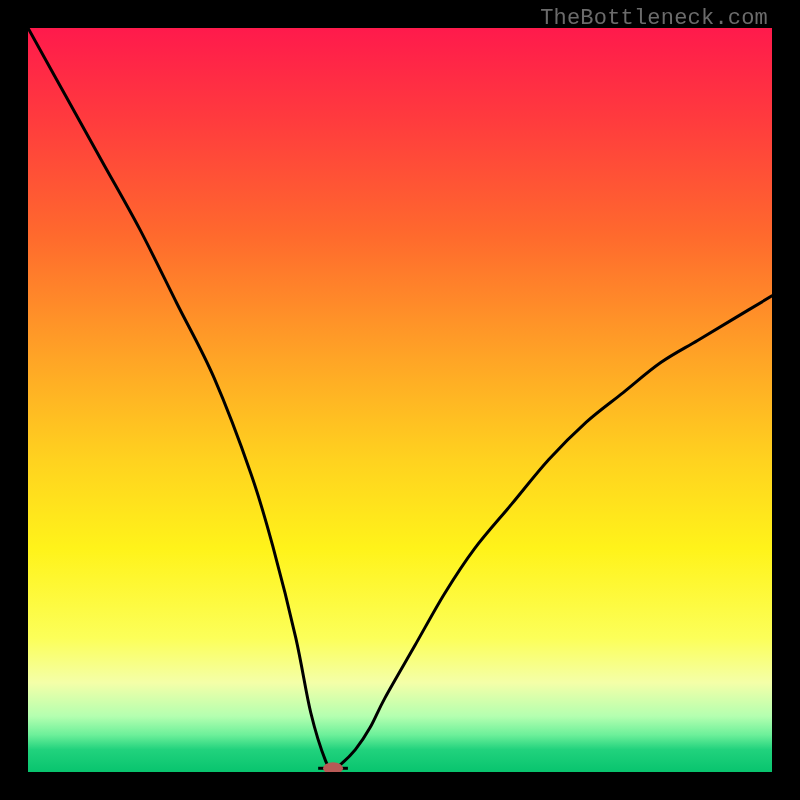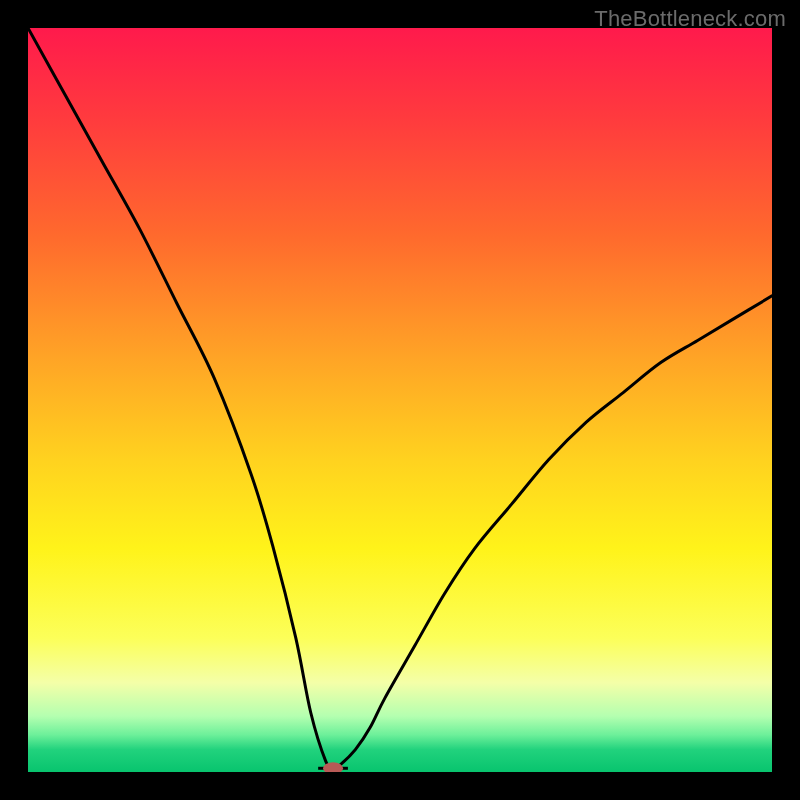--- a/index.html
+++ b/index.html
@@ -41,25 +41,26 @@
   .plot-area svg {
     position: absolute;
     left: 0;
     top: 0;
     width: 744px;
     height: 744px;
   }
   .watermark {
     position: absolute;
     top: 6px;
-    right: 14px;
+    right: 32px;
     color: #6b6b6b;
     font-size: 22px;
     letter-spacing: 0.2px;
     user-select: none;
+    font-family: Liberation Mono, monospace;
   }
 </style>
 </head>
 <body>
 
 <div class="frame">
   <div class="watermark">TheBottleneck.com</div>
 
   <div class="plot-area">
     <svg viewBox="0 0 744 744" preserveAspectRatio="none">

